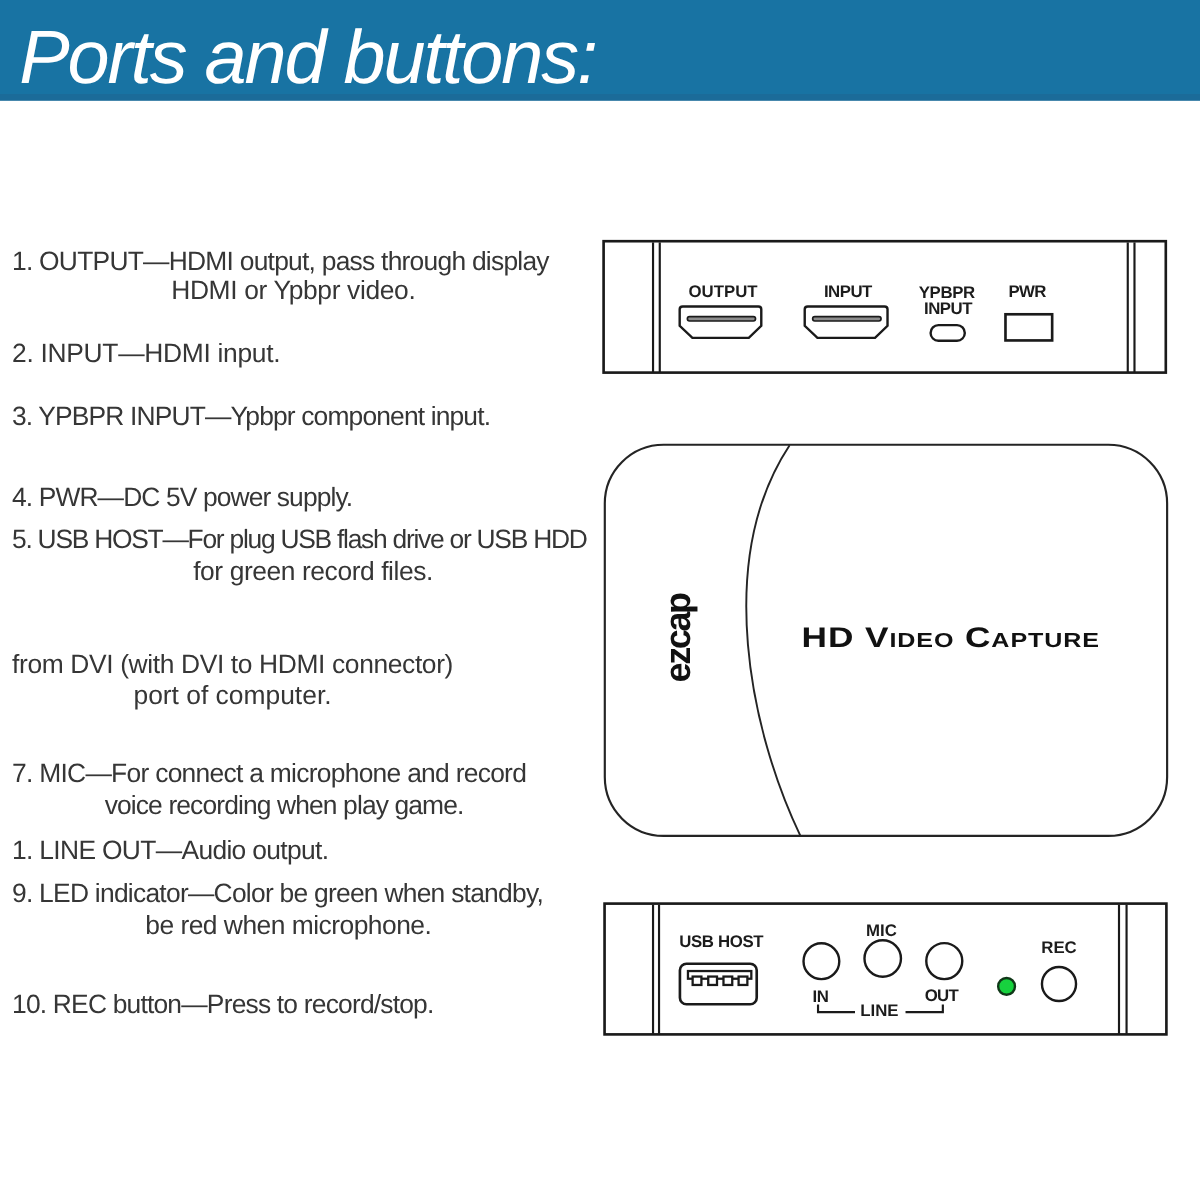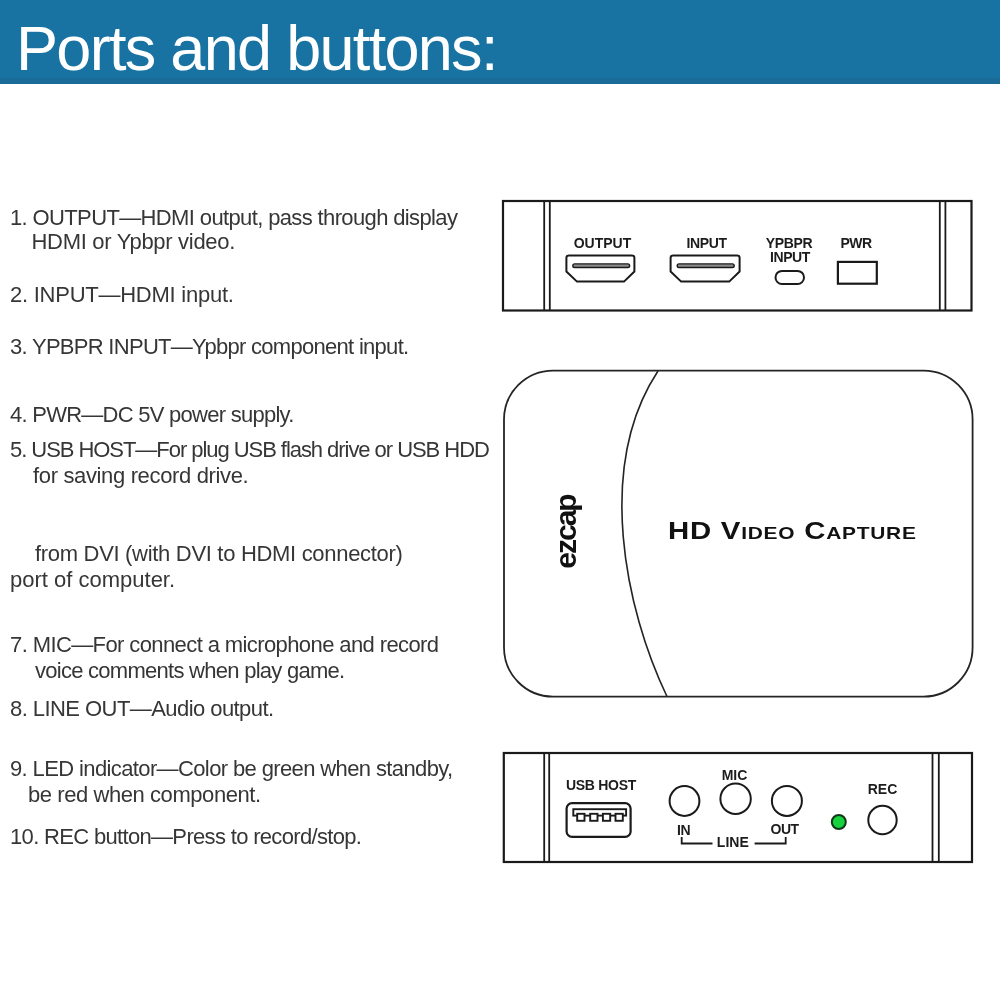--- a/index.html
+++ b/index.html
@@ -1,39 +1,39 @@
 <!DOCTYPE html>
 <html><head>
 <meta charset="utf-8">
 <style>
   html,body{margin:0;padding:0;}
   body{width:1000px;height:1000px;background:#ffffff;font-family:"Liberation Sans",sans-serif;}
   .page{position:relative;width:1000px;height:1000px;overflow:hidden;}
-  .banner{position:absolute;left:0;top:0;width:1000px;height:84px;background:linear-gradient(to bottom,#1873a3 0,#1873a3 78px,#1b6b99 78px,#1b6b99 84px);}
+  .banner{position:absolute;left:0;top:0;width:1000px;height:84px;background:linear-gradient(to bottom,#1873a3 0,#1873a3 78px,#1b6b99 78px,#1b6b99 84px);font-style:italic;}
   .banner span{position:absolute;left:16px;top:12px;font-size:63px;letter-spacing:-1.7px;color:#ffffff;font-weight:400;}
   .list{position:absolute;left:10px;top:0;width:500px;color:#363636;font-size:22px;line-height:25.8px;letter-spacing:-0.2px;}
-  .list p{margin:0;position:absolute;left:0;white-space:nowrap;}
+  .list p{margin:0;position:absolute;left:0;white-space:nowrap;text-align:center;}
 </style>
 </head>
 <body>
 <div class="page">
   <div class="banner">
       <span>Ports and buttons:</span>
     </div>
 
   <div class="list">
     <p style="top:205px"><span style="letter-spacing:-0.63px">1. OUTPUT—HDMI output, pass through display</span><br><span style="margin-left:21.5px;letter-spacing:-0.3px;position:relative;top:-2px">HDMI or Ypbpr video.</span></p>
     <p style="top:282px"><span style="letter-spacing:-0.25px">2. INPUT—HDMI input.</span></p>
     <p style="top:334px"><span style="letter-spacing:-0.71px">3. YPBPR INPUT—Ypbpr component input.</span></p>
     <p style="top:402px"><span style="letter-spacing:-0.74px">4. PWR—DC 5V power supply.</span></p>
-    <p style="top:437px"><span style="letter-spacing:-1.05px">5. USB HOST—For plug USB flash drive or USB HDD</span><br><span style="margin-left:23px;letter-spacing:-0.35px">for saving record drive.</span></p>
-    <p style="top:515px"><br><span style="margin-left:25px;letter-spacing:-0.31px">from DVI (with DVI to HDMI connector)</span><br><span style="letter-spacing:0px">port of computer.</span></p>
-    <p style="top:632px"><span style="letter-spacing:-0.6px">7. MIC—For connect a microphone and record</span><br><span style="margin-left:25px;letter-spacing:-0.73px">voice comments when play game.</span></p>
-    <p style="top:696px"><span style="letter-spacing:-0.56px">8. LINE OUT—Audio output.</span></p>
-    <p style="top:756px"><span style="letter-spacing:-0.62px">9. LED indicator—Color be green when standby,</span><br><span style="margin-left:18px;letter-spacing:-0.43px">be red when component.</span></p>
+    <p style="top:437px"><span style="letter-spacing:-1.05px">5. USB HOST—For plug USB flash drive or USB HDD</span><br><span style="margin-left:23px;letter-spacing:-0.35px">for green record files.</span></p>
+    <p style="top:515px"><br><span style="letter-spacing:-0.31px">from DVI (with DVI to HDMI connector)</span><br><span style="letter-spacing:0px">port of computer.</span></p>
+    <p style="top:632px"><span style="letter-spacing:-0.6px">7. MIC—For connect a microphone and record</span><br><span style="margin-left:25px;letter-spacing:-0.73px">voice recording when play game.</span></p>
+    <p style="top:696px"><span style="letter-spacing:-0.56px">1. LINE OUT—Audio output.</span></p>
+    <p style="top:732px"><span style="letter-spacing:-0.62px">9. LED indicator—Color be green when standby,</span><br><span style="margin-left:18px;letter-spacing:-0.43px">be red when microphone.</span></p>
     <p style="top:824px"><span style="letter-spacing:-0.67px">10. REC button—Press to record/stop.</span></p>
   </div>
 
   <svg width="510" height="700" viewBox="490 190 510 700" style="position:absolute;left:490px;top:190px">
 
     <rect x="503" y="201" width="468.5" height="109.5" fill="#ffffff" stroke="#1a1a1a" stroke-width="2.2"></rect>
     <line x1="544.2" y1="202" x2="544.2" y2="310" stroke="#1a1a1a" stroke-width="1.8"></line>
     <line x1="549.8" y1="202" x2="549.8" y2="310" stroke="#1a1a1a" stroke-width="1.8"></line>
     <line x1="939.8" y1="202" x2="939.8" y2="310" stroke="#1a1a1a" stroke-width="1.8"></line>
     <line x1="945.4" y1="202" x2="945.4" y2="310" stroke="#1a1a1a" stroke-width="1.8"></line>

